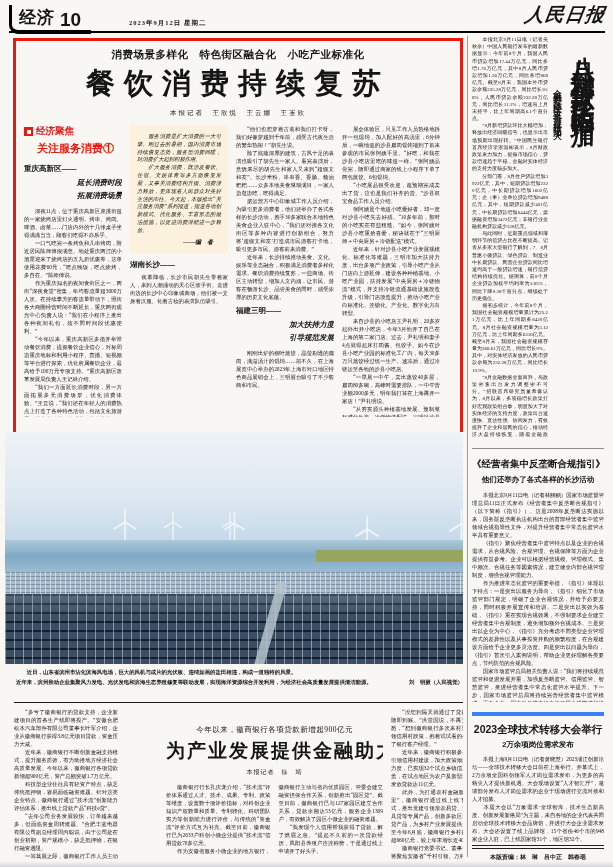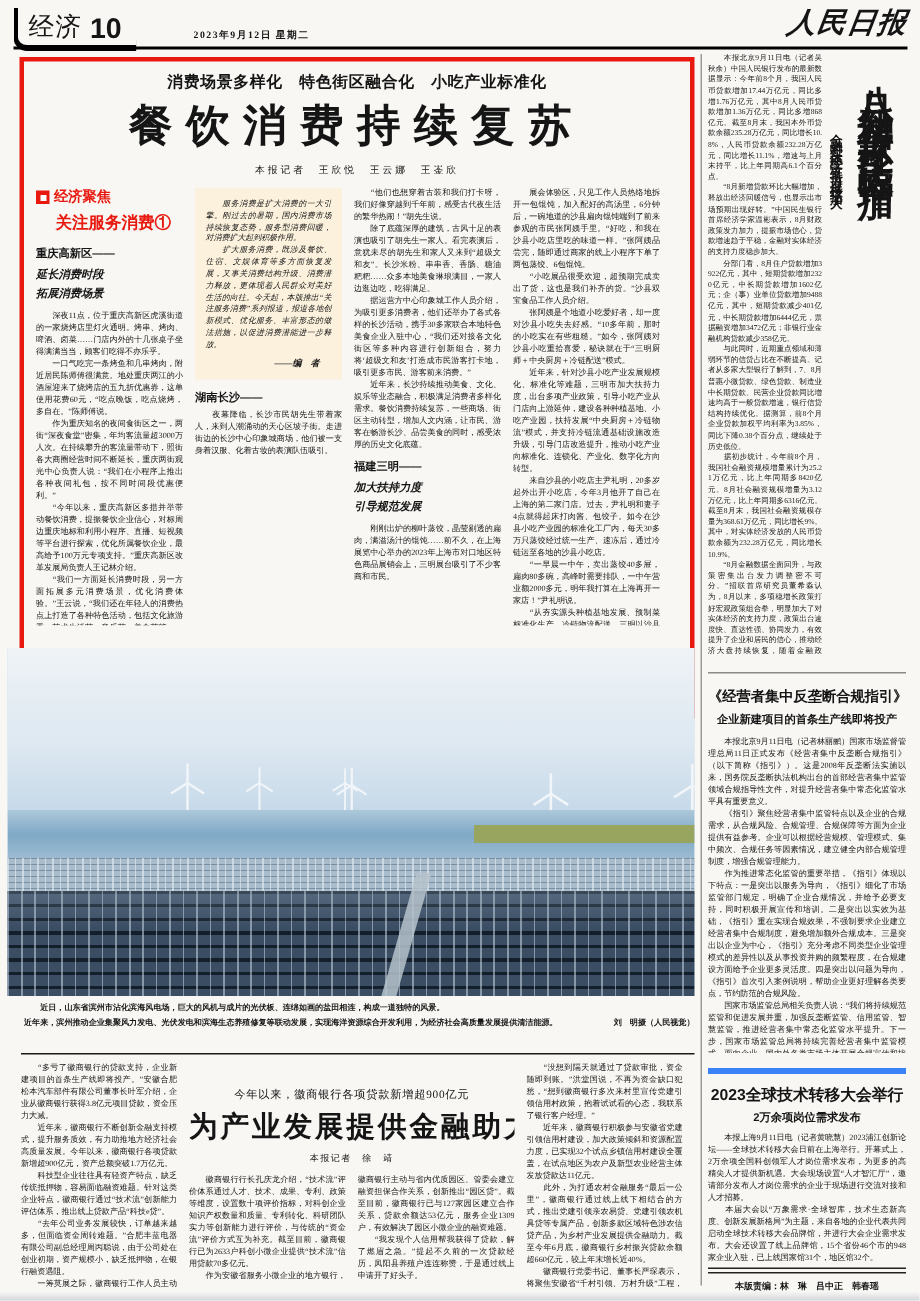--- a/index.html
+++ b/index.html
@@ -3,21 +3,21 @@
 <meta charset="utf-8">
 <style>
   html,body{margin:0;padding:0;}
   body{width:613px;height:867px;background:#f8f7f4;position:relative;overflow:hidden;
        font-family:"Liberation Serif",serif;color:#151515;}
   
   .masthead{position:absolute;left:9px;right:8px;top:4px;height:27px;border-bottom:2px solid #000;}
   .section-block{position:absolute;left:0;bottom:-3px;display:flex;align-items:flex-end;
        border-left:3px solid #000;border-bottom:4px solid #000;border-bottom-left-radius:9px;
        padding:1px 10px 1px 7px;background:transparent;}
-  .section-name{font-size:17px;font-weight:normal;font-family:"Liberation Sans",sans-serif;letter-spacing:1px;}
+  .section-name{font-size:17px;font-weight:bold;font-family:"Liberation Sans",sans-serif;letter-spacing:1px;}
   .page-num{font-size:19px;font-weight:bold;font-family:"Liberation Sans",sans-serif;margin-left:5px;line-height:1;}
   .mast-date{position:absolute;left:120px;bottom:3px;font-size:6.5px;font-weight:bold;letter-spacing:1px;}
   .paper-logo{position:absolute;right:0;bottom:3px;font-size:19px;font-weight:bold;font-style:italic;
        font-family:"DejaVu Serif",serif;transform:skewX(-8deg);letter-spacing:1px;}
   
   .lead-box{position:absolute;left:13px;top:38px;width:450px;height:441px;box-sizing:border-box;
        border:3px solid #e8190f;background:#f8f7f4;overflow:hidden;}
   .kicker{text-align:center;font-size:10.5px;font-weight:bold;margin-top:7px;letter-spacing:.5px;
        font-family:"Liberation Sans",sans-serif;}
   .headline{text-align:center;font-size:29px;font-weight:900;letter-spacing:9px;margin-top:2px;
@@ -25,21 +25,21 @@
   .byline{text-align:center;font-size:6.5px;margin-top:5px;letter-spacing:2px;}
   .lead-cols{display:flex;gap:8px;padding:7px 20px 0 8px;height:292px;overflow:hidden;}
   .lcol{flex:1;min-width:0;overflow:hidden;}
   .body-text{font-size:5.4px;line-height:1.48;text-align:justify;white-space:pre-line;word-break:break-all;}
   .eyebrow{color:#e8190f;font-weight:bold;font-size:9.5px;display:flex;align-items:center;gap:3px;
        font-family:"Liberation Sans",sans-serif;}
   .eyebrow-icon{width:9px;height:9px;background:#e8190f;display:inline-flex;align-items:center;justify-content:center;flex:0 0 auto;}
   .eyebrow-icon span{width:4px;height:4px;background:#fff;display:block;}
   .eyebrow-sub{color:#e8190f;font-weight:bold;font-size:11px;margin:3px 0 8px 13px;font-family:"Liberation Sans",sans-serif;}
   .dateline{font-weight:bold;font-size:7.5px;margin:5px 0 3px;font-family:"Liberation Sans",sans-serif;}
-  .dateline-subs{font-style:italic;font-weight:bold;font-size:7.5px;text-align:left;line-height:1.7;margin-bottom:4px;}
+  .dateline-subs{font-style:italic;font-weight:bold;font-size:7.5px;text-align:right;line-height:1.7;margin-bottom:4px;}
   .editor-box{background:#fbf1dc;padding:8px 7px 6px;margin-bottom:7px;}
   .editor-box .body-text{font-style:italic;font-size:5.3px;}
   .editor-sign{text-align:right;font-weight:bold;font-size:6px;font-style:italic;margin-top:3px;padding-right:8px;}
   
   .vrule{position:absolute;left:467px;top:36px;bottom:10px;width:1px;background:#9a9a9a;}
   .loans{position:absolute;left:472px;top:36px;width:132px;height:402px;display:flex;gap:4px;overflow:hidden;}
   .loans-text{width:76px;flex:0 0 auto;font-size:5px;line-height:1.44;}
   .loans-sub-v{writing-mode:vertical-rl;font-size:8.5px;font-weight:bold;letter-spacing:3px;
        margin-top:46px;height:300px;flex:0 0 auto;font-family:"Liberation Sans",sans-serif;}
   .loans-head-v{writing-mode:vertical-rl;font-size:24px;font-weight:900;letter-spacing:6px;line-height:1.2;
@@ -64,21 +64,21 @@
                   repeating-linear-gradient(90deg,rgba(200,214,226,.55) 0 1px,transparent 1px 9px),
                   repeating-linear-gradient(180deg,#141f2c 0 2px,#3b4d63 2px 9px),#30425a;}
   .walkway{position:absolute;left:57%;top:150px;width:10px;bottom:0;background:#b6c3cc;transform:skewX(-16deg);opacity:.85;}
   .caption{position:absolute;left:16px;top:668px;width:447px;font-size:5.4px;font-weight:bold;line-height:1.8;}
   .caption-row2{display:flex;}
   .caption-credit{margin-left:auto;white-space:nowrap;}
   .hdiv{position:absolute;left:14px;top:702px;width:449px;border-top:1.5px solid #1a1a1a;}
   
   .bank{position:absolute;left:14px;top:708px;width:449px;height:152px;display:flex;gap:8px;overflow:hidden;}
   .bk-col{width:104px;flex:0 0 auto;overflow:hidden;}
-  .bk-mid{width:217px;flex:0 0 auto;overflow:hidden;}
+  .bk-mid{width:217px;flex:0 0 auto;overflow:hidden;margin-left:40px;}
   .bk-kicker{text-align:center;font-size:7.5px;margin-top:17px;letter-spacing:.5px;}
   .bk-headline{text-align:center;font-size:19px;font-weight:900;letter-spacing:2px;margin-top:3px;
        font-family:"Liberation Sans",sans-serif;white-space:nowrap;}
   .bk-byline{text-align:center;font-size:6px;margin:4px 0 6px;letter-spacing:1px;}
   .bk-midtext{column-count:2;column-gap:8px;height:88px;overflow:hidden;}
   
   .tech{position:absolute;left:472px;top:712px;width:132px;height:130px;border-top:4px solid #3b82f6;
        padding-top:7px;box-sizing:border-box;overflow:hidden;}
   .t-headline{font-size:10.5px;font-weight:bold;text-align:center;font-family:"Liberation Sans",sans-serif;white-space:nowrap;}
   .t-sub{font-size:7.5px;font-weight:bold;text-align:center;margin:3px 0 5px;font-family:"Liberation Sans",sans-serif;}
@@ -166,21 +166,21 @@
 　　分部门看，8月住户贷款增加3922亿元，其中，短期贷款增加2320亿元，中长期贷款增加1602亿元；企（事）业单位贷款增加9488亿元，其中，短期贷款减少401亿元，中长期贷款增加6444亿元，票据融资增加3472亿元；非银行业金融机构贷款减少358亿元。
 　　与此同时，近期重点领域和薄弱环节的信贷占比在不断提高。记者从多家大型银行了解到，7、8月普惠小微贷款、绿色贷款、制造业中长期贷款、民营企业贷款同比增速均高于一般贷款增速，银行信贷结构持续优化。据测算，前8个月企业贷款加权平均利率为3.85%，同比下降0.38个百分点，继续处于历史低位。
 　　据初步统计，今年前8个月，我国社会融资规模增量累计为25.21万亿元，比上年同期多8420亿元。8月社会融资规模增量为3.12万亿元，比上年同期多6316亿元。截至8月末，我国社会融资规模存量为368.61万亿元，同比增长9%。其中，对实体经济发放的人民币贷款余额为232.28万亿元，同比增长10.9%。
 　　“8月金融数据全面回升，与政策密集出台发力调整密不可分。”招联首席研究员董希淼认为，8月以来，多项稳增长政策打好宏观政策组合拳，明显加大了对实体经济的支持力度，政策出台速度快、直达性强、协同发力，有效提升了企业和居民的信心，推动经济大盘持续恢复，随着金融政策“组合拳”在转方式、调结构、增动能等领域持续发力，未来积极效果还会进一步显现。</div>
   <div class="loans-sub-v">金融对实体经济支持力度持续加大</div>
   <div class="loans-head-v">八月新增贷款环比大幅增加</div>
 </div>
 
 <div class="antitrust">
   <div class="a-headline">《经营者集中反垄断合规指引》发布</div>
-  <div class="a-sub">企业新建项目的首条生产线即将投产</div>
+  <div class="a-sub">他们还举办了各式各样的长沙活动</div>
   <div class="body-text">　　本报北京9月11日电（记者林丽鹂）国家市场监督管理总局11日正式发布《经营者集中反垄断合规指引》（以下简称《指引》）。这是2008年反垄断法实施以来，国务院反垄断执法机构出台的首部经营者集中监管领域合规指导性文件，对提升经营者集中常态化监管水平具有重要意义。
 　　《指引》聚焦经营者集中监管特点以及企业的合规需求，从合规风险、合规管理、合规保障等方面为企业提供有益参考。企业可以根据经营规模、管理模式、集中频次、合规任务等因素情况，建立健全内部合规管理制度，增强合规管理能力。
 　　作为推进常态化监管的重要举措，《指引》体现以下特点：一是突出以服务为导向，《指引》细化了市场监管部门规定，明确了企业合规情况，并给予必要支持，同时积极开展宣传和培训。二是突出以实效为基础，《指引》重在实现合规效果，不强制要求企业建立经营者集中合规制度，避免增加额外合规成本。三是突出以企业为中心，《指引》充分考虑不同类型企业管理模式的差异性以及从事投资并购的频繁程度，在合规建设方面给予企业更多灵活度。四是突出以问题为导向，《指引》首次引入案例说明，帮助企业更好理解各类要点，节约防范的合规风险。
 　　国家市场监管总局相关负责人说：“我们将持续规范监管和促进发展并重，加强反垄断监管、信用监管、智慧监管，推进经营者集中常态化监管水平提升。下一步，国家市场监管总局将持续完善经营者集中监管模式，面向企业、国内外各类市场主体开展合规宣传和培训，适时通过推广合规典型案例，在全社会营造公平合规的良好环境。”</div>
 </div>
 
 <div class="photo">
   <div class="sky"></div>
   <svg class="turbines" viewBox="0 0 458 110" preserveAspectRatio="none">
     <defs>

